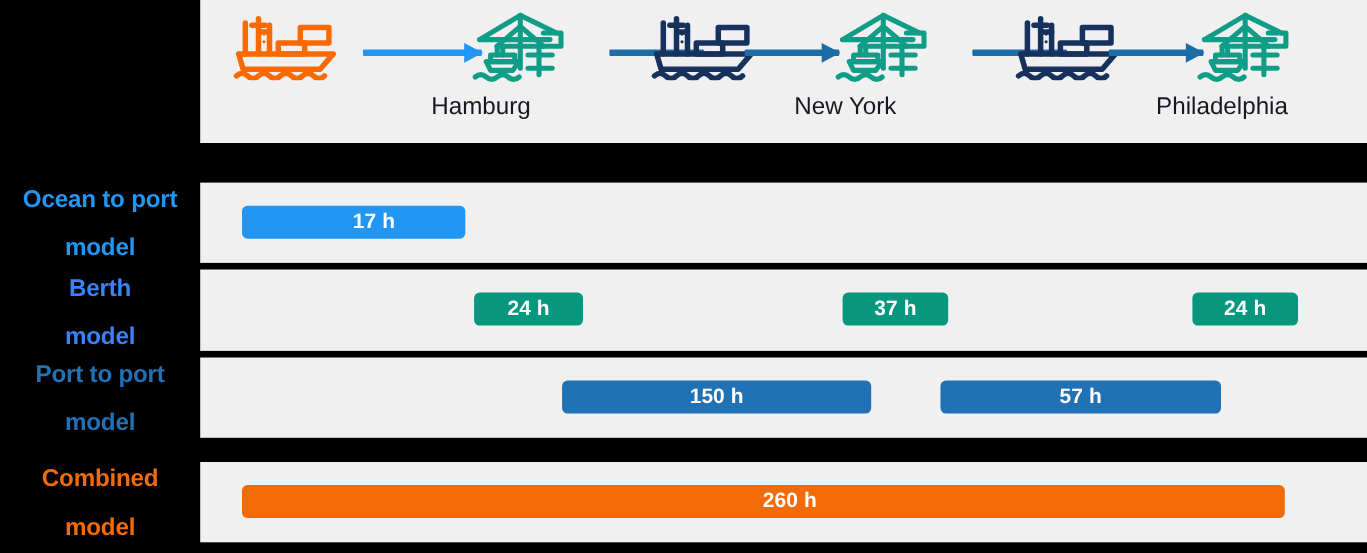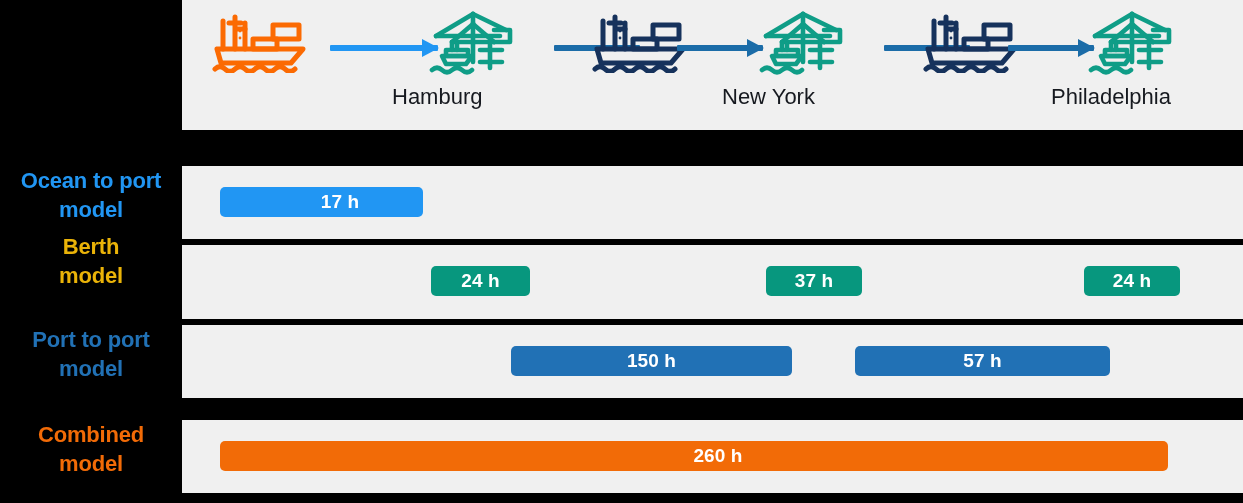--- a/index.html
+++ b/index.html
@@ -26,21 +26,21 @@
     position: absolute;
     left: 0;
     width: 182px;
     text-align: center;
     font-weight: bold;
     font-size: 22px;
     line-height: 29px;
     letter-spacing: -0.2px;
     display: flex;
     flex-direction: column;
-    justify-content: flex-start;
+    justify-content: space-between;
     align-items: center;
   }
   .row-label span { display: block; }
 
   
   .panel {
     position: absolute;
     left: 182px;
     width: 1061px;
     background: #f0f0f0;
@@ -285,21 +285,21 @@
   </div>
 
   <div class="row-label" style="top:166px; height:73px; color:#2196f3;">
     <span>Ocean to port</span>
     <span>model</span>
   </div>
   <div class="panel" style="top:166px; height:73px;">
     <div class="bar" style="left:38px; top:21px; width:203px; background:#2196f3;padding-left:37px;">17 h</div>
   </div>
 
-  <div class="row-label" style="top:232px; height:73px; color:#eab308;">
+  <div class="row-label" style="top:247px; height:73px; color:#3b82f6;">
     <span>Berth</span>
     <span>model</span>
   </div>
   <div class="panel" style="top:245px; height:74px;">
     <div class="bar" style="left:249px; top:21px; width:99px; background:#07977e;">24 h</div>
     <div class="bar" style="left:584px; top:21px; width:96px; background:#07977e;">37 h</div>
     <div class="bar" style="left:902px; top:21px; width:96px; background:#07977e;">24 h</div>
   </div>
 
   <div class="row-label" style="top:325px; height:73px; color:#2171b5;">

